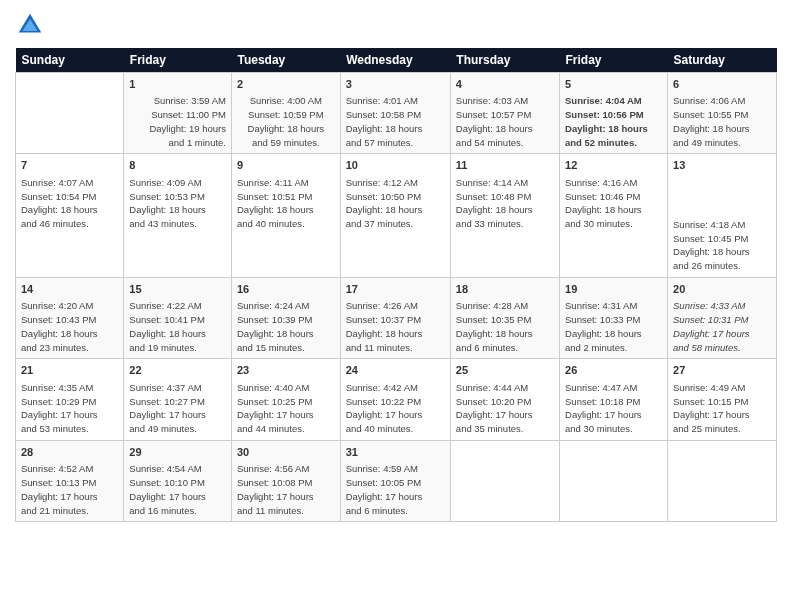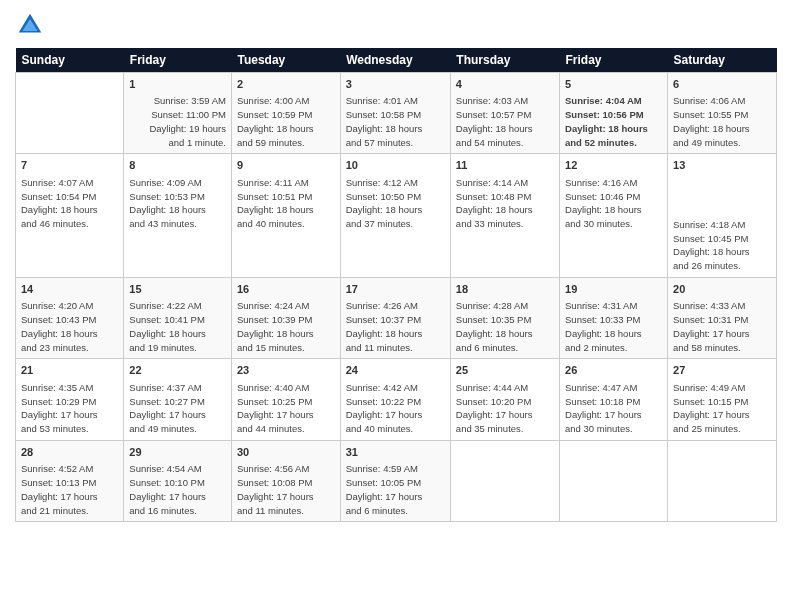--- a/index.html
+++ b/index.html
@@ -126,21 +126,21 @@
         <td class="empty"></td>
         <td>
           <span class="day-number">1</span>
           <div class="day-info" style="white-space: pre-line; text-align: right;">Sunrise: 3:59 AM
 Sunset: 11:00 PM
 Daylight: 19 hours
 and 1 minute.</div>
         </td>
         <td>
           <span class="day-number">2</span>
-          <div class="day-info" style="white-space: pre-line;">Sunrise: 4:00 AM
+          <div class="day-info" style="white-space: pre-line; text-align: center;">Sunrise: 4:00 AM
 Sunset: 10:59 PM
 Daylight: 18 hours
 and 59 minutes.</div>
         </td>
         <td>
           <span class="day-number">3</span>
           <div class="day-info" style="white-space: pre-line;">Sunrise: 4:01 AM
 Sunset: 10:58 PM
 Daylight: 18 hours
 and 57 minutes.</div>
@@ -256,21 +256,21 @@
         </td>
         <td>
           <span class="day-number">19</span>
           <div class="day-info" style="white-space: pre-line;">Sunrise: 4:31 AM
 Sunset: 10:33 PM
 Daylight: 18 hours
 and 2 minutes.</div>
         </td>
         <td>
           <span class="day-number">20</span>
-          <div class="day-info" style="white-space: pre-line;">Sunrise: 4:33 AM
+          <div class="day-info" style="white-space: pre-line; font-style: italic;">Sunrise: 4:33 AM
 Sunset: 10:31 PM
 Daylight: 17 hours
 and 58 minutes.</div>
         </td>
       </tr>
       <tr>
         <td>
           <span class="day-number">21</span>
           <div class="day-info" style="white-space: pre-line;">Sunrise: 4:35 AM
 Sunset: 10:29 PM

